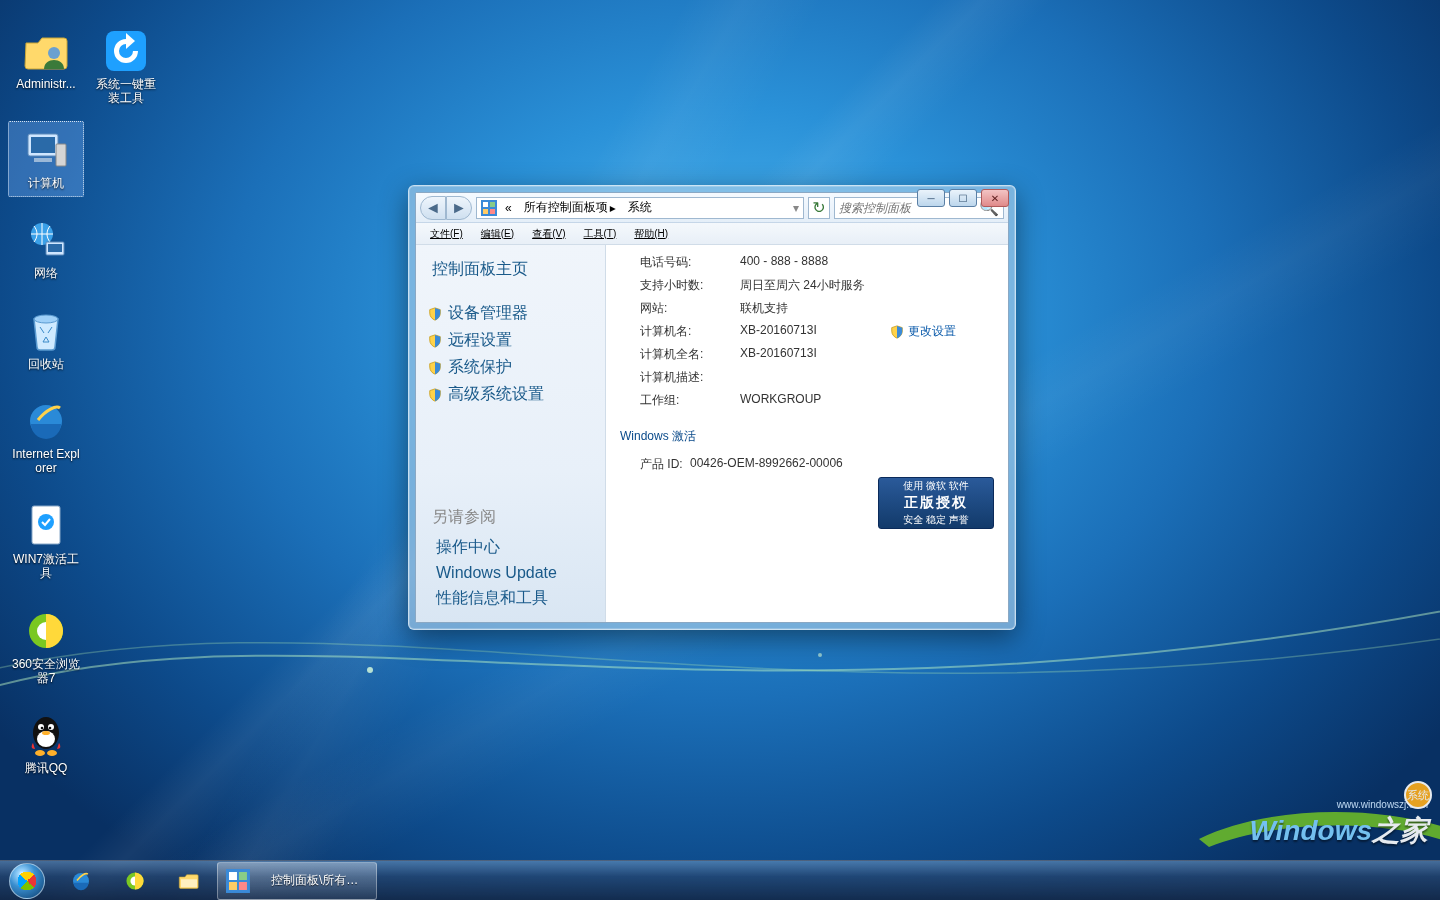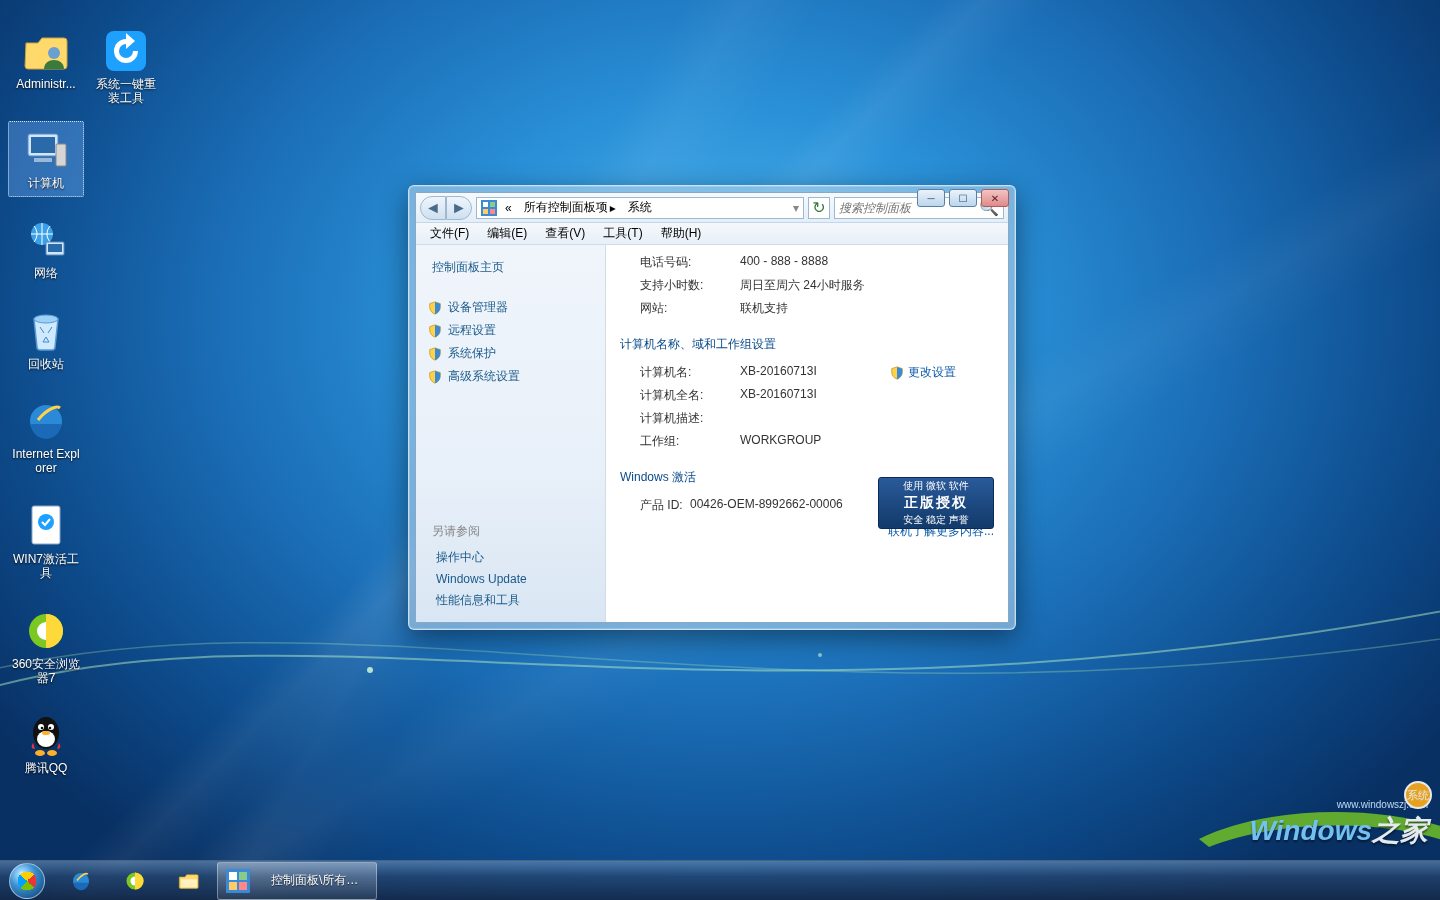--- a/index.html
+++ b/index.html
@@ -89,25 +89,25 @@
 .navbtns { display:flex; }
 .navbtn { width:26px; height:24px; border:1px solid #9fb8d0; background:linear-gradient(to bottom,#eef5fc,#cfe0f0); display:flex; align-items:center; justify-content:center; color:#4a6a8a; cursor:pointer;}
 .navbtn:first-child{border-radius:12px 0 0 12px;} .navbtn:last-child{border-radius:0 12px 12px 0;}
 .crumb { flex:1; height:22px; border:1px solid #9fb8d0; background:#fff; display:flex; align-items:center; padding:0 4px; gap:4px; font-size:12px;}
 .crumb .seg { padding:0 4px; cursor:pointer; display:flex; align-items:center; gap:2px;}
 .refresh { width:22px; height:22px; border:1px solid #9fb8d0; background:#fff; display:flex; align-items:center; justify-content:center; color:#3a7a3a; cursor:pointer;}
 .search { width:170px; height:22px; border:1px solid #9fb8d0; background:#fff; display:flex; align-items:center; padding:0 4px; gap:4px;}
 .search input { border:none; outline:none; font-size:12px; width:100%; color:#666; font-style:italic;}
 .search .sico { color:#5a7fa5; }
 
-.menubar { height:22px; background:linear-gradient(to bottom,#f4f8fc,#e8eff7); border-bottom:1px solid #d0dce8; display:flex; align-items:center; padding:0 6px; gap:2px; font-size:12px;}
+.menubar { height:22px; background:linear-gradient(to bottom,#f4f8fc,#e8eff7); border-bottom:1px solid #d0dce8; display:flex; align-items:center; padding:0 6px; gap:2px; font-size:10px;text-decoration:underline;}
 .menubar span { padding:2px 8px; cursor:pointer; }
 
 .body { flex:1; display:flex; min-height:0; }
-.sidebar { width:190px; background:linear-gradient(to bottom,#f0f5fb 0%,#e8f0f9 60%,#d9e6f3 100%); border-right:1px solid #d0dce8; padding:10px 8px; font-size:12px; display:flex; flex-direction:column;}
+.sidebar { width:190px; background:linear-gradient(to bottom,#f0f5fb 0%,#e8f0f9 60%,#d9e6f3 100%); border-right:1px solid #d0dce8; padding:10px 8px; font-size:16px; display:flex; flex-direction:column;}
 .sidebar .sh { color:#1a5a8a; margin:4px 0 6px 8px; cursor:pointer;}
 .sidebar .sl { display:flex; align-items:center; gap:6px; color:#1a5a8a; padding:3px 0 3px 4px; cursor:pointer;}
 .shield { width:14px; height:14px; }
 .see-also { margin-top:auto; }
 .see-also .hdr{ color:#888; margin:8px 0 6px 8px;}
 .see-also .sl{ color:#1a5a8a; padding-left:12px;}
 
 .content { flex:1; background:#fff; padding:6px 14px 8px; font-size:12px; overflow:hidden; position:relative;}
 .kv { display:flex; padding:3px 0;}
 .kv .k { width:120px; color:#333; padding-left:20px;}
@@ -341,21 +341,20 @@
           </div>
         <div class="kv">
             <div class="k">支持小时数:</div>
             <div class="v">周日至周六  24小时服务</div>
           </div>
         <div class="kv">
             <div class="k">网站:</div>
             <div class="v link">联机支持</div>
           </div>
 
-        <div class="section">计算机名称、域和工作组设置</div>
         <div class="kv">
           <div class="k">计算机名:</div>
           <div class="v" style="width:130px">XB-20160713I</div>
           <span class="change link">
             <svg class="shield" viewBox="0 0 16 16" width="14" height="14">
                 <path d="M8 1l6 2v4c0 4-3 7-6 8-3-1-6-4-6-8V3z" fill="#ffd24a" stroke="#caa020"></path>
                 <path d="M8 1l6 2v4c0 4-3 7-6 8z" fill="#3a8ad8"></path>
               </svg>
             <span>更改设置</span>
           </span>

